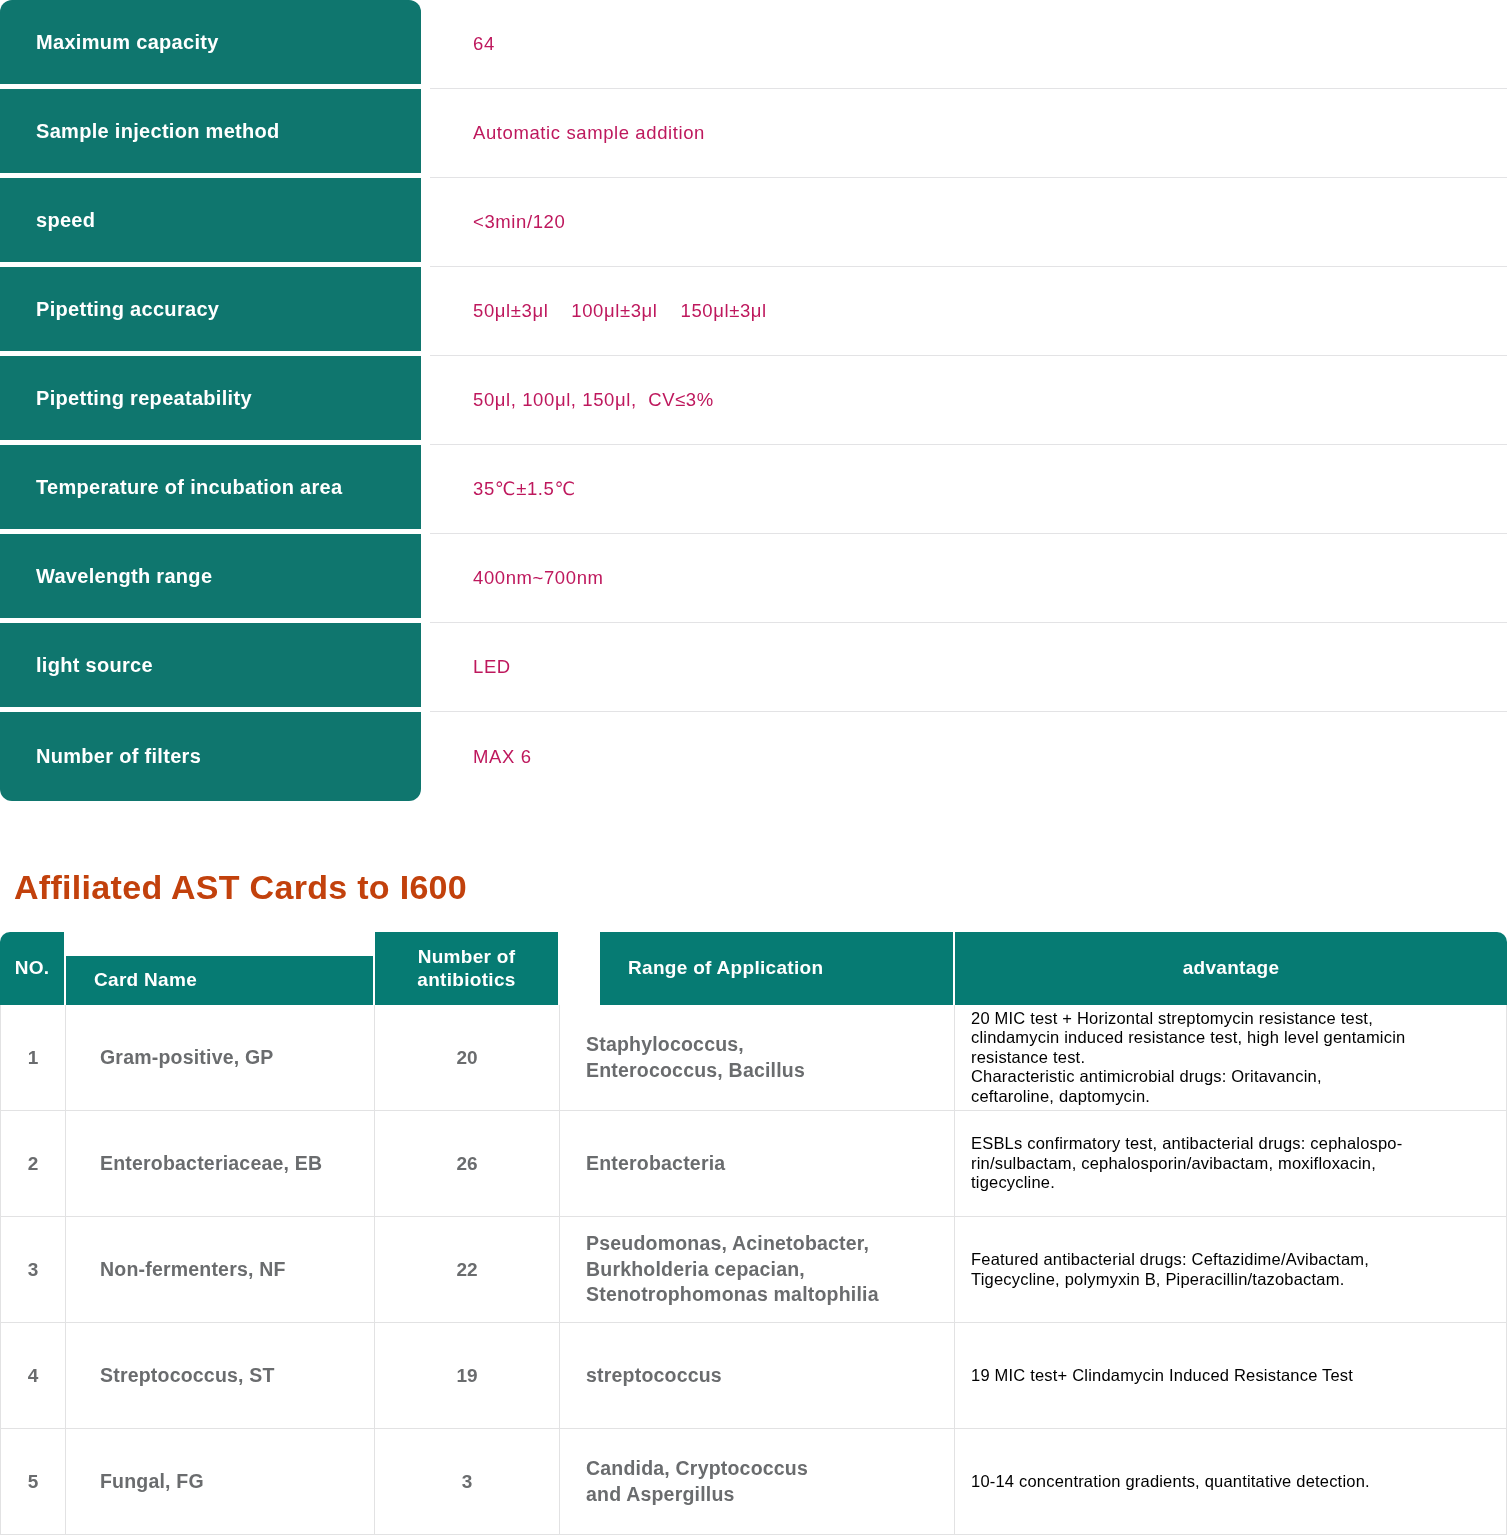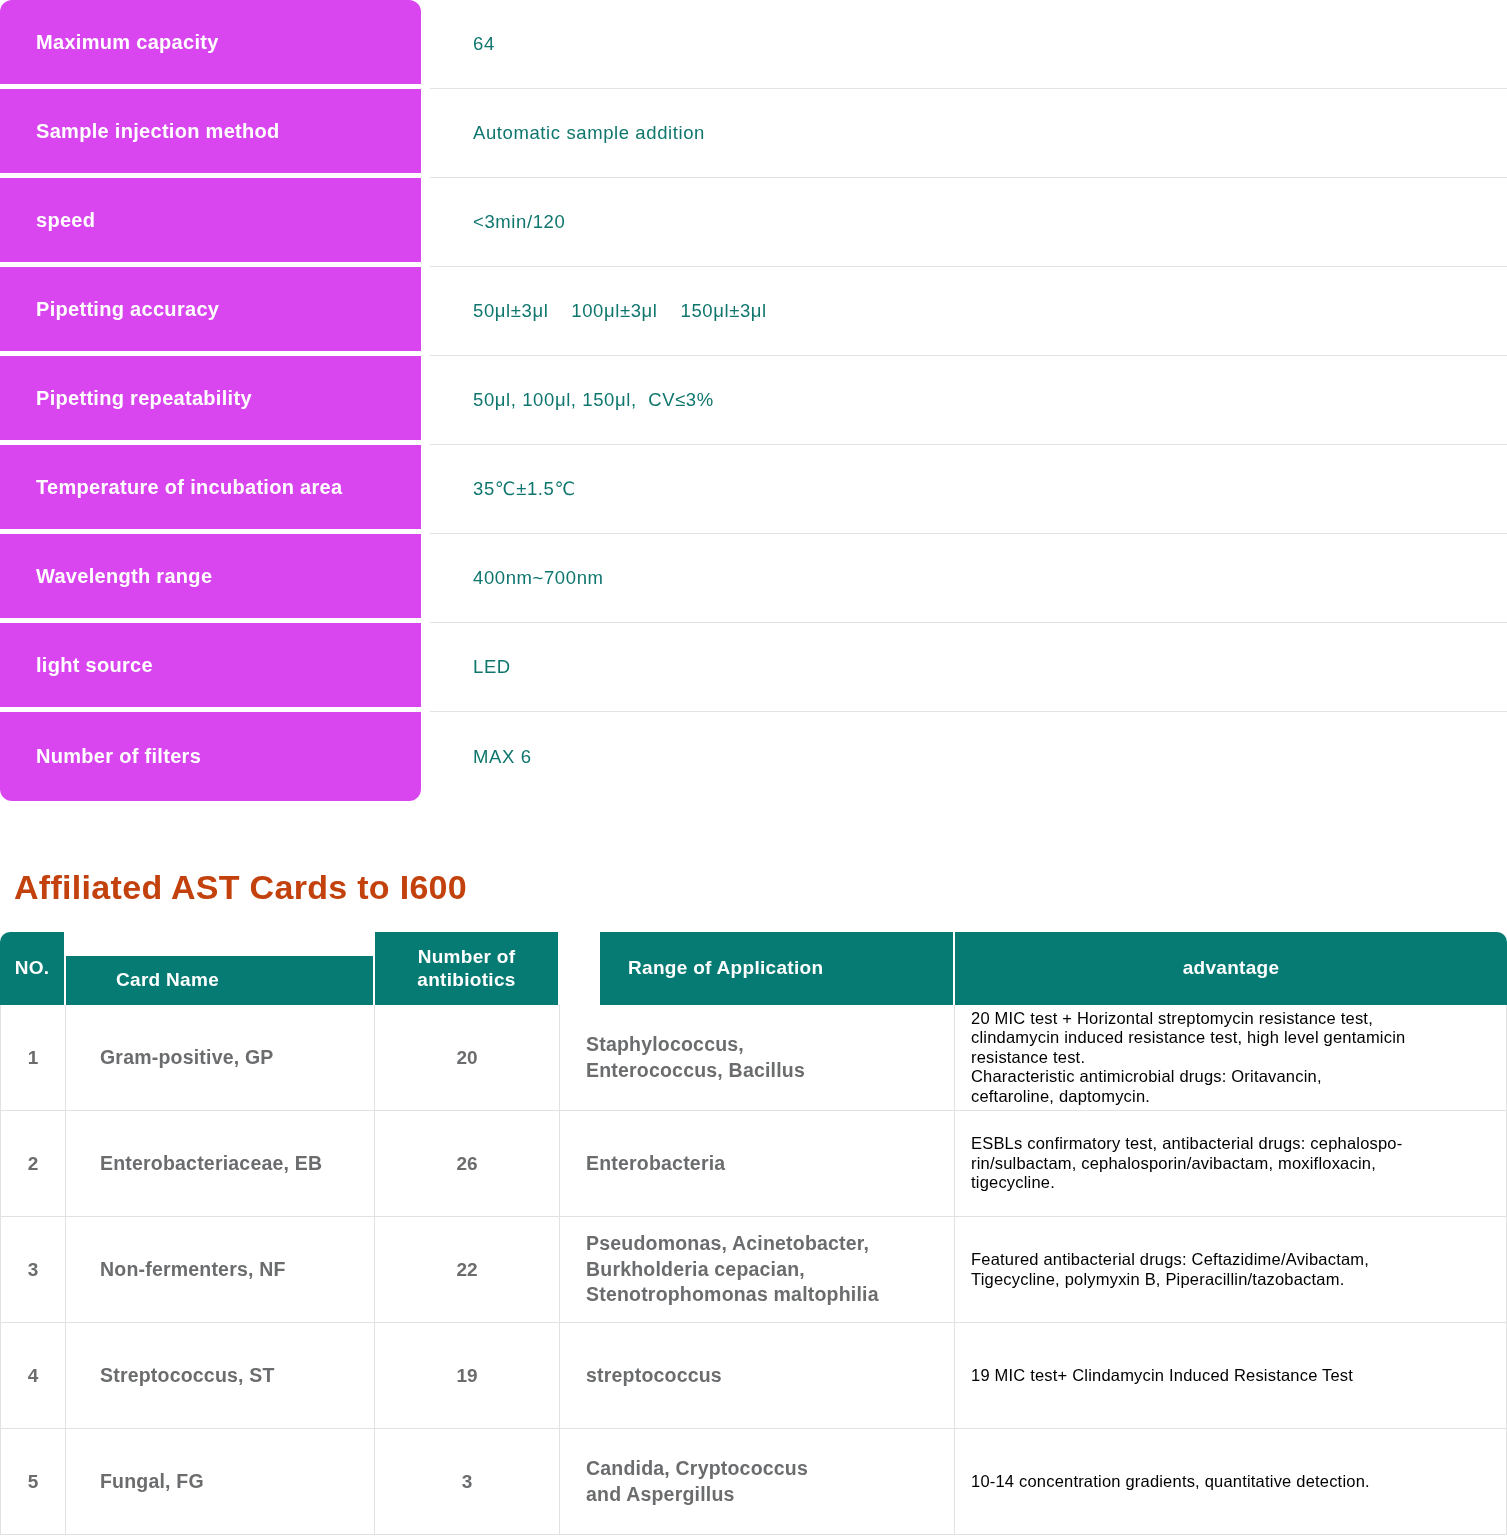--- a/index.html
+++ b/index.html
@@ -10,37 +10,37 @@
     width:1507px; height:1536px;
     background:#ffffff;
     overflow:hidden;
   }
 
   
   .spec-table { width:1507px; }
   .spec-row { display:flex; height:89px; }
   .spec-label {
     width:421px;
-    background:#d946ef;
+    background:#0f766e;
     color:#ffffff;
     font-size:20px;
     font-weight:bold;
     letter-spacing:0.3px;
     display:flex; align-items:center;
     padding-left:36px;
     border-bottom:5px solid #ffffff;
   }
   .spec-row:first-child .spec-label { border-radius:12px 12px 0 0; }
   .spec-row:last-child  .spec-label { border-bottom:none; border-radius:0 0 12px 12px; }
   .spec-value {
     flex:1;
     margin-left:9px;
     display:flex; align-items:center;
     padding-left:43px;
-    color:#0f766e;
+    color:#be185d;
     font-size:18.5px;
     letter-spacing:0.6px;
     border-bottom:1px solid #E3E3E5;
     white-space:pre-wrap;
   }
   .spec-row:last-child .spec-value { border-bottom:none; }
 
   
   .section-title {
     margin:66px 0 24px 14px;
@@ -66,21 +66,21 @@
     letter-spacing:0.3px;
     display:flex; align-items:center; justify-content:center;
     text-align:center;
     line-height:1.2;
     border-right:2px solid #ffffff;
   }
   .h-cell:last-child { border-right:none; }
   .h-cell.h-first { border-top-left-radius:10px; }
   .h-cell.h-last  { border-top-right-radius:10px; }
   .h-cell.h-left  { justify-content:flex-start; text-align:left; }
-  .h-name  { padding-left:50px;margin-top:24px; }
+  .h-name  { padding-left:28px;margin-top:24px; }
   .h-range { padding-left:28px;margin-left:40px; }
   .h-count { padding:0 28px; }
 
   .ast-row { min-height:106px; }
   .ast-row > div {
     border-right:1px solid #E2E2E3;
     border-bottom:1px solid #E2E2E3;
     display:flex; align-items:center;
   }
   .ast-row > div:first-child { border-left:1px solid #E2E2E3; }

